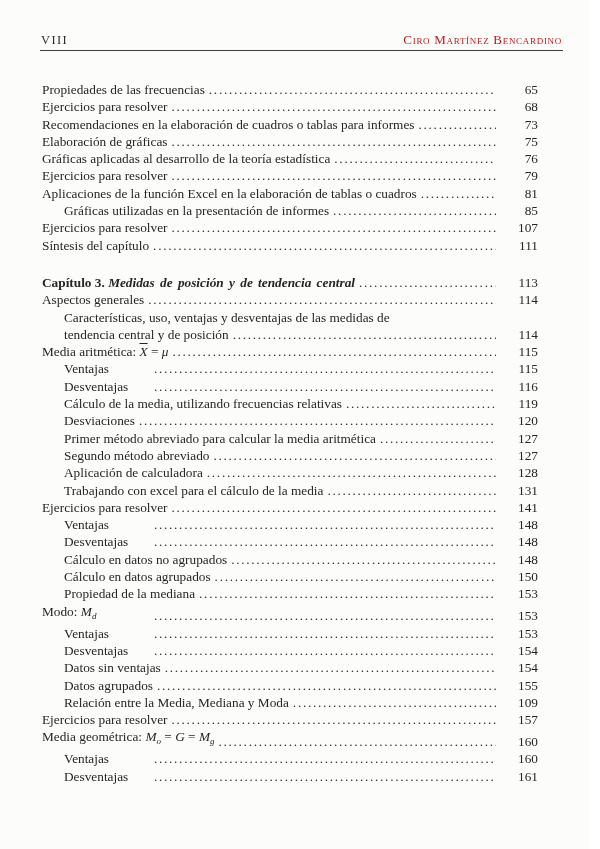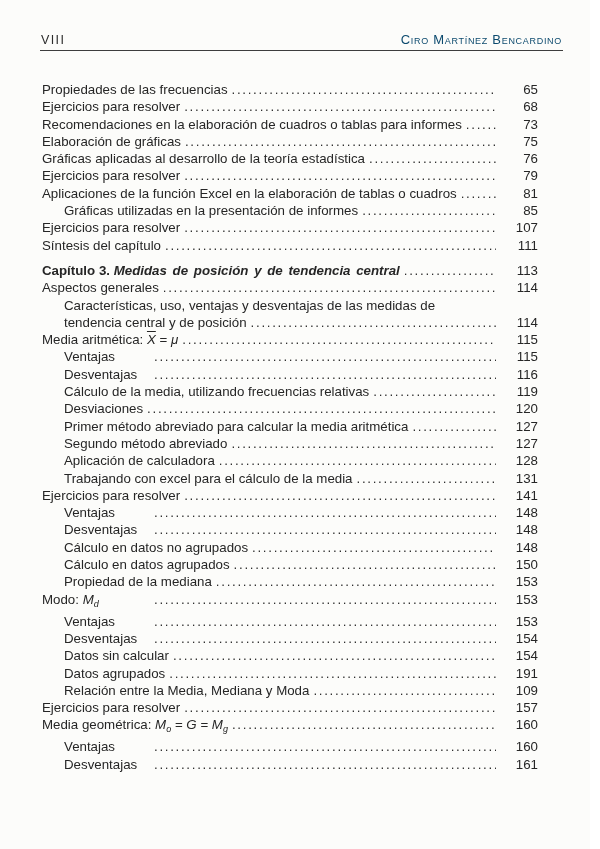--- a/index.html
+++ b/index.html
@@ -1,44 +1,44 @@
 <!DOCTYPE html>
 <html><head>
 <meta charset="utf-8">
 <style>
   * { margin:0; padding:0; box-sizing:border-box; }
   html,body { background:#ffffff; }
   .page {
     width:590px; height:849px;
     background:#fcfcfa;
     position:relative;
-    font-family:Liberation Sans, sans-serif;
+    font-family:Liberation Serif, serif;
     color:#222;
     overflow:hidden;
   }
   .page-header {
     position:absolute; top:32px; left:41px; width:521px;
     display:flex; justify-content:space-between; align-items:baseline;
   }
   .folio { font-size:12.5px; letter-spacing:1.4px; color:#2c2c2c; }
   .running-head {
     font-variant:small-caps;
-    font-size:13px; letter-spacing:0.7px; color:#0c4a6e;
+    font-size:13px; letter-spacing:0.7px; color:#b91c1c;
   }
   .header-rule {
     position:absolute; top:50px; left:40px; width:523px;
     border:0; border-top:1.5px solid #3d3d3d; height:0;
   }
   .toc {
     position:absolute; top:81px; left:42px; width:496px;
     font-size:13.3px; line-height:17.3px; color:#262626;
   }
-  .row { display:flex; align-items:flex-start; }
+  .row { display:flex; align-items:flex-end; }
   .row.indent { padding-left:22px; }
-  .row.gap-lg { margin-top:8px; }
+  .row.gap-lg { margin-top:20px; }
   .row.gap-sm { }
   .label { white-space:nowrap; }
   .row.tab .label { min-width:108px; }
   .row.indent.tab .label { min-width:86px; }
   .dots {
     flex:1 1 auto; overflow:hidden; white-space:nowrap;
     margin-left:4px; margin-right:8px;
     letter-spacing:1.7px; color:#2e2e2e;
   }
   .dots::after {
@@ -214,28 +214,28 @@
         <span class="label"><span class="seg-n">Ventajas</span></span>
         <span class="dots"></span>
         <span class="page-num">153</span>
       </div>
       <div class="row indent tab">
         <span class="label"><span class="seg-n">Desventajas</span></span>
         <span class="dots"></span>
         <span class="page-num">154</span>
       </div>
       <div class="row indent">
-        <span class="label"><span class="seg-n">Datos sin calcular</span></span>
+        <span class="label"><span class="seg-n">Datos sin ventajas</span></span>
         <span class="dots"></span>
         <span class="page-num">154</span>
       </div>
       <div class="row indent">
         <span class="label"><span class="seg-n">Datos agrupados</span></span>
         <span class="dots"></span>
-        <span class="page-num">191</span>
+        <span class="page-num">155</span>
       </div>
       <div class="row indent">
         <span class="label"><span class="seg-n">Relación entre la Media, Mediana y Moda</span></span>
         <span class="dots"></span>
         <span class="page-num">109</span>
       </div>
       <div class="row">
         <span class="label"><span class="seg-n">Ejercicios para resolver</span></span>
         <span class="dots"></span>
         <span class="page-num">157</span>

